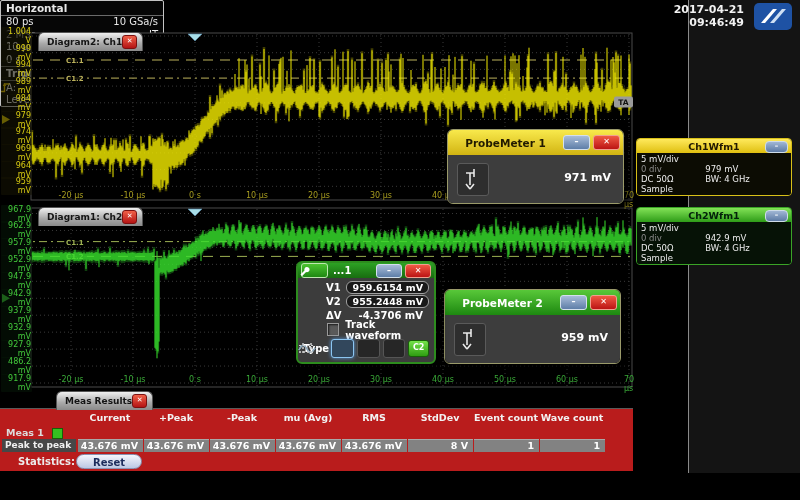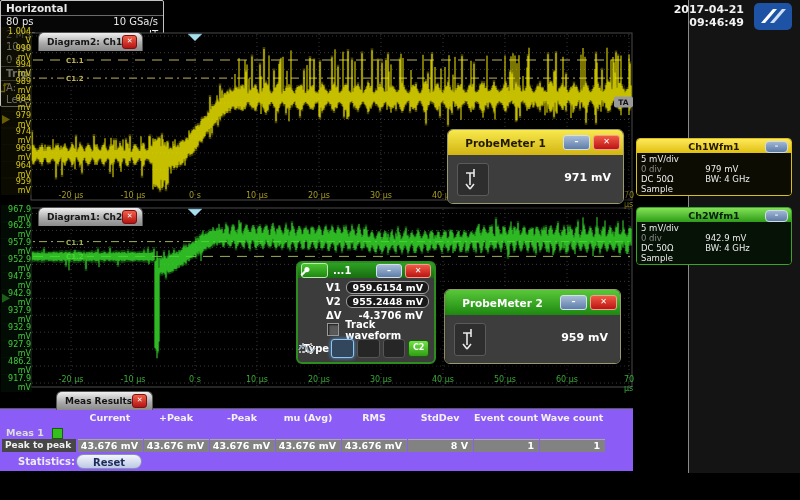--- a/index.html
+++ b/index.html
@@ -85,21 +85,21 @@
   .cbx{width:11px;height:11px;background:#5a5a5a;border:1px solid #999;
        box-shadow:inset 1px 1px 2px #1a1a1a;margin:0 6px 0 1px;}
   .trow{display:flex;align-items:center;margin-top:3px;height:19px;}
   .tbtn{width:22px;height:17px;background:#262626;border:1px solid #555;border-radius:3px;margin-right:3px;
         display:flex;align-items:center;justify-content:center;}
   .tbtn.active{border:1px solid #8cc6f2;background:#32475c;box-shadow:0 0 4px #5898d8;}
   .c2btn{width:20px;height:15px;margin-left:auto;border-radius:3px;background:linear-gradient(#74e24a,#2f9e12);
          border:1px solid #176008;color:#fff;font-size:8px;font-weight:bold;text-align:center;line-height:14px;}
 
   
-  .meas-panel{left:0;top:408px;width:633px;height:62px;background:#8b5cf6;border-top:1px solid #5a5a5a;}
+  .meas-panel{left:0;top:408px;width:633px;height:62px;background:#b91c1c;border-top:1px solid #5a5a5a;}
   .mhead{position:absolute;top:3px;width:64px;text-align:center;font-size:9.5px;font-weight:bold;color:#f2f2f2;}
   .mcell{position:absolute;top:30px;width:65px;height:13px;background:#828282;color:#fff;font-size:9.5px;
          font-weight:bold;text-align:right;line-height:13px;padding-right:5px;box-sizing:border-box;
          box-shadow:inset 0 1px 0 #a8a8a8;}
   .mrowlabel{position:absolute;left:2px;top:30px;width:74px;height:13px;background:#474747;color:#f0f0f0;
              font-size:9px;font-weight:bold;line-height:13px;padding-left:3px;box-sizing:border-box;}
   .mgroup{position:absolute;left:6px;top:18px;font-size:9.5px;font-weight:bold;color:#dcdcdc;}
   .mdot{position:absolute;left:52px;top:19px;width:9px;height:9px;background:#35c020;border:1px solid #176008;}
   .statlab{position:absolute;left:18px;top:47px;font-size:10px;font-weight:bold;color:#ececec;}
   .resetbtn{position:absolute;left:76px;top:45px;width:66px;height:15px;border-radius:8px;

